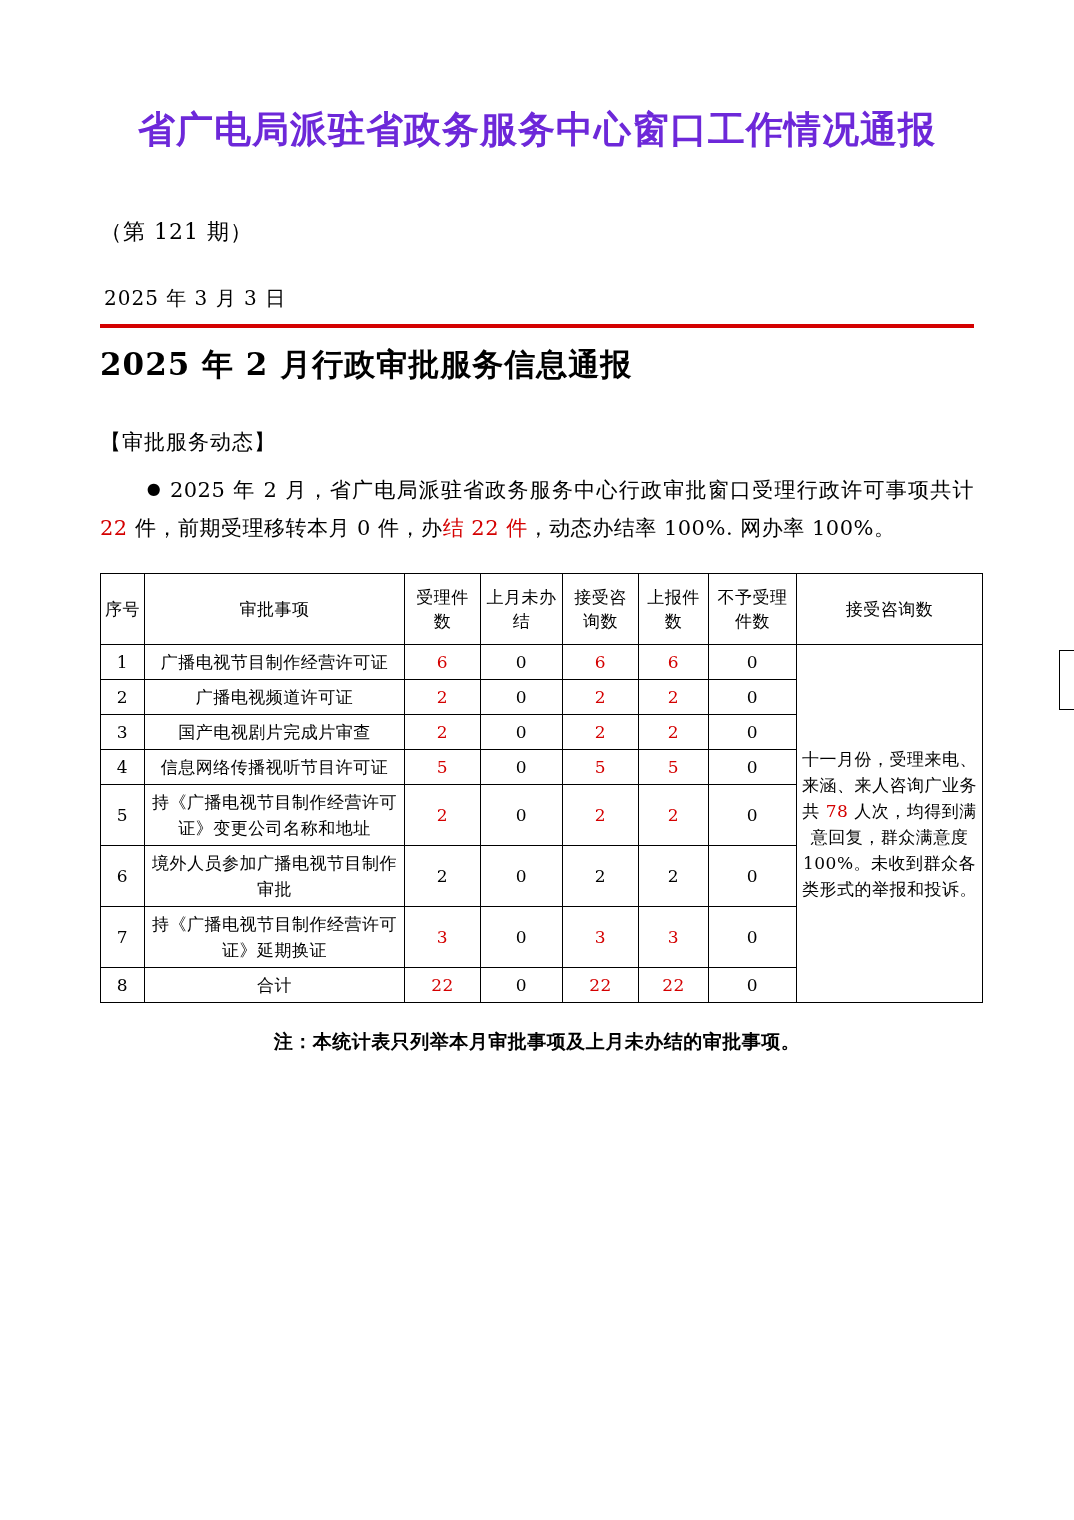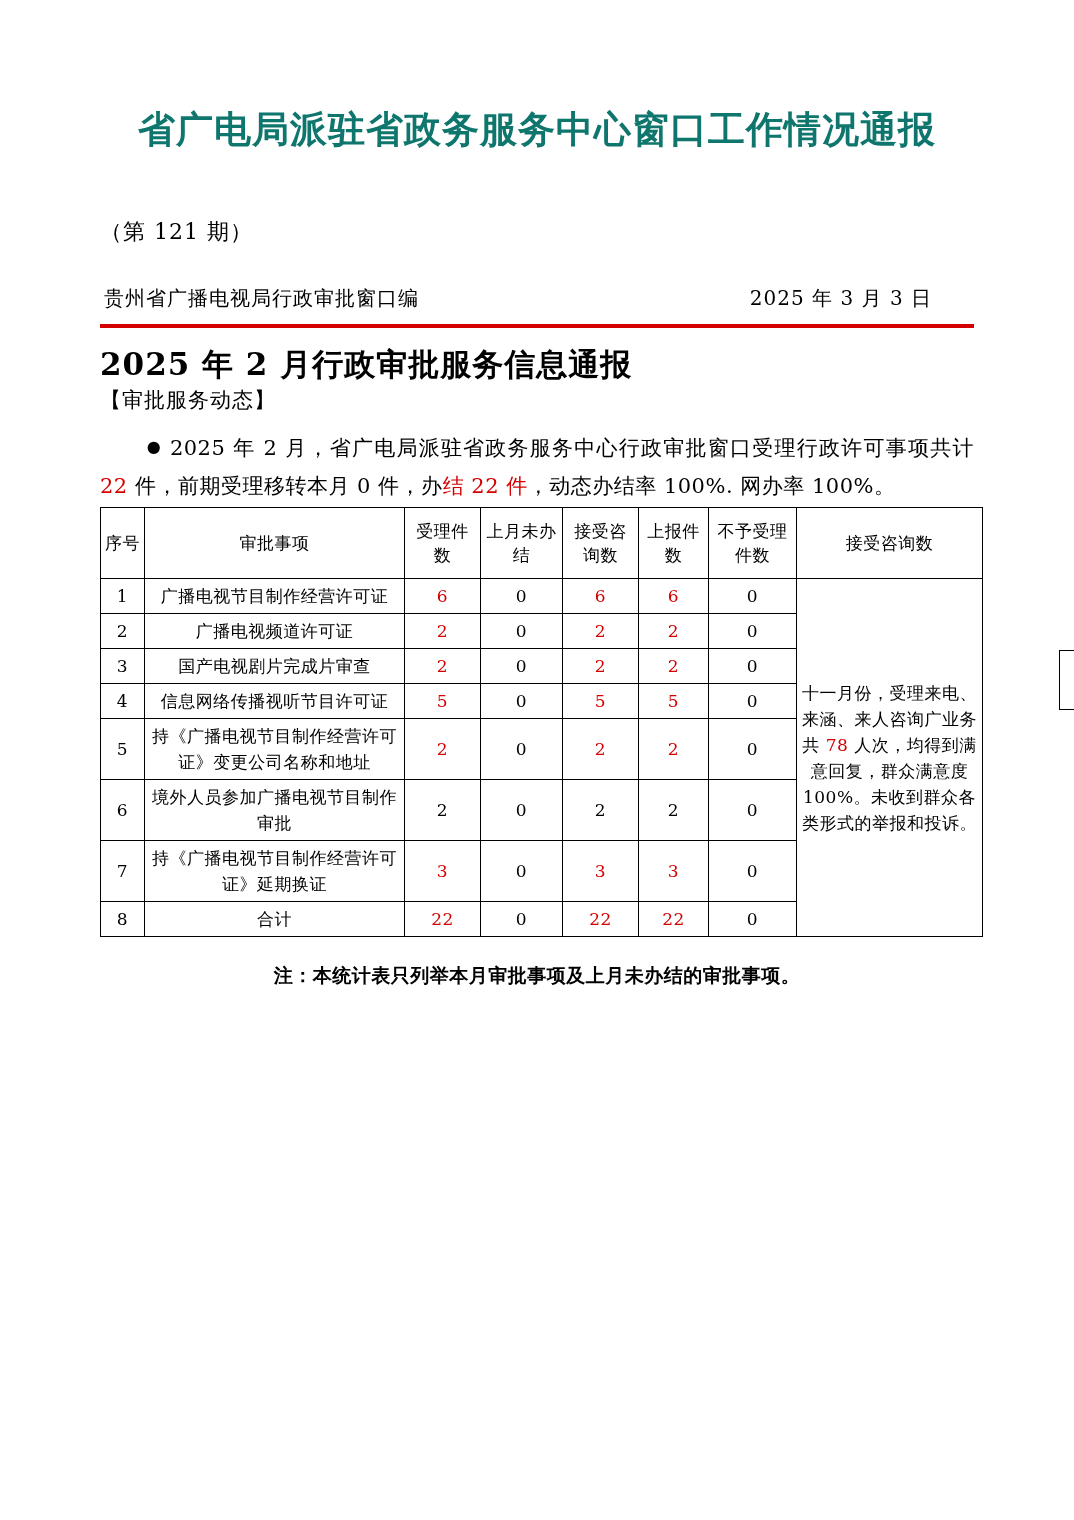--- a/index.html
+++ b/index.html
@@ -17,21 +17,21 @@
   }
   .page {
     width: 1074px;
     height: 1520px;
     position: relative;
     box-sizing: border-box;
     padding: 0 100px;
   }
   .masthead {
     text-align: center;
-    color: #0f766e;
+    color: #6d28d9;
     font-weight: bold;
     font-size: 37px;
     letter-spacing: 1px;
     margin-top: 105px;
     font-family: "DejaVu Serif", "Liberation Serif", serif;
   }
   .issue {
     text-align: left;
     font-size: 22px;
     margin-top: 62px;
@@ -55,20 +55,21 @@
   }
   .doc-title {
     text-align: left;
     font-size: 31px;
     font-weight: bold;
     margin-top: 16px;
     letter-spacing: 1px;
   }
   .section-label {
     font-size: 21px;
+    margin-top: 42px;
     letter-spacing: 1px;
   }
   .para {
     font-size: 21px;
     line-height: 38px;
     margin-top: 14px;
     text-align: justify;
     letter-spacing: 0.5px;
   }
   .para .indent { display: inline-block; width: 46px; }
@@ -77,21 +78,21 @@
   .table-title {
     text-align: center;
     font-size: 25px;
     font-weight: bold;
     margin-top: 30px;
     letter-spacing: 1px;
   }
   table.stats {
     border-collapse: collapse;
     width: 848px;
-    margin: 2px auto 0 auto;
+    margin: 26px auto 0 auto;
     table-layout: fixed;
   }
   table.stats td, table.stats th {
     border: 1.5px solid #000;
     text-align: center;
     vertical-align: middle;
     font-size: 17px;
     font-weight: normal;
     padding: 4px 3px;
     line-height: 26px;
@@ -140,21 +141,20 @@
 </head>
 <body>
 
 <div class="page">
 
   <div class="masthead">省广电局派驻省政务服务中心窗口工作情况通报</div>
 
   <div class="issue">（第 121 期）</div>
 
   <div class="bylinerow">
-    <div class="byline-left">贵州省广播电视局行政审批窗口编</div>
     <div class="byline-right">2025 年 3 月 3 日</div>
   </div>
 
   <div class="redrule"></div>
 
   <div class="doc-title">2025 年 2 月行政审批服务信息通报</div>
 
   <div class="section-label">【审批服务动态】</div>
 
   <div class="para">

